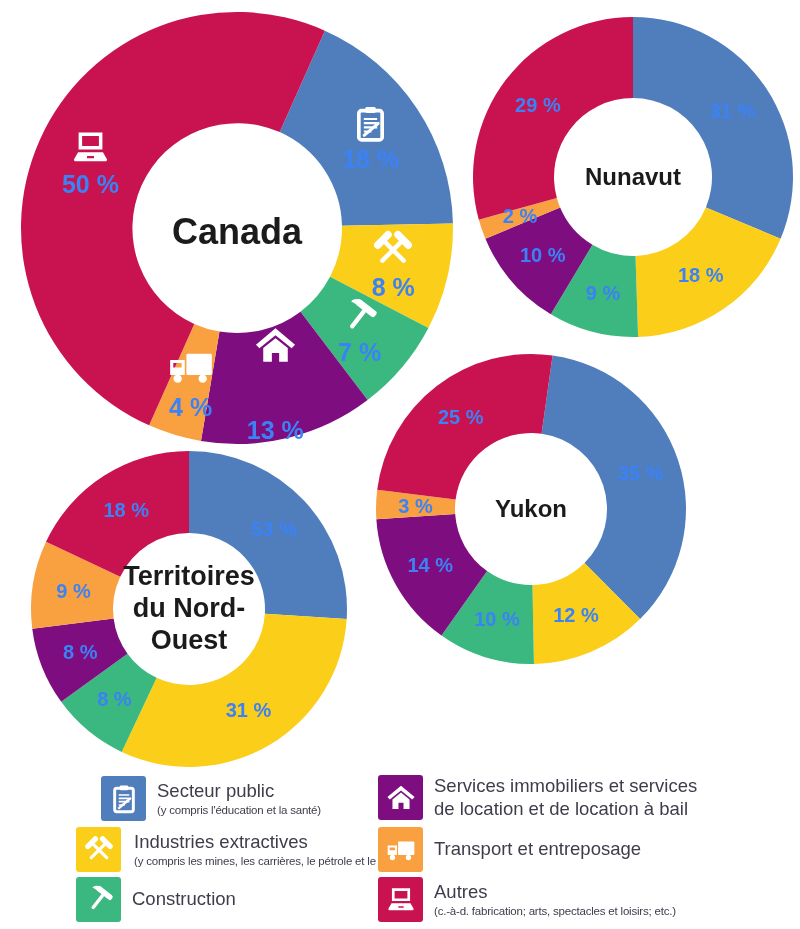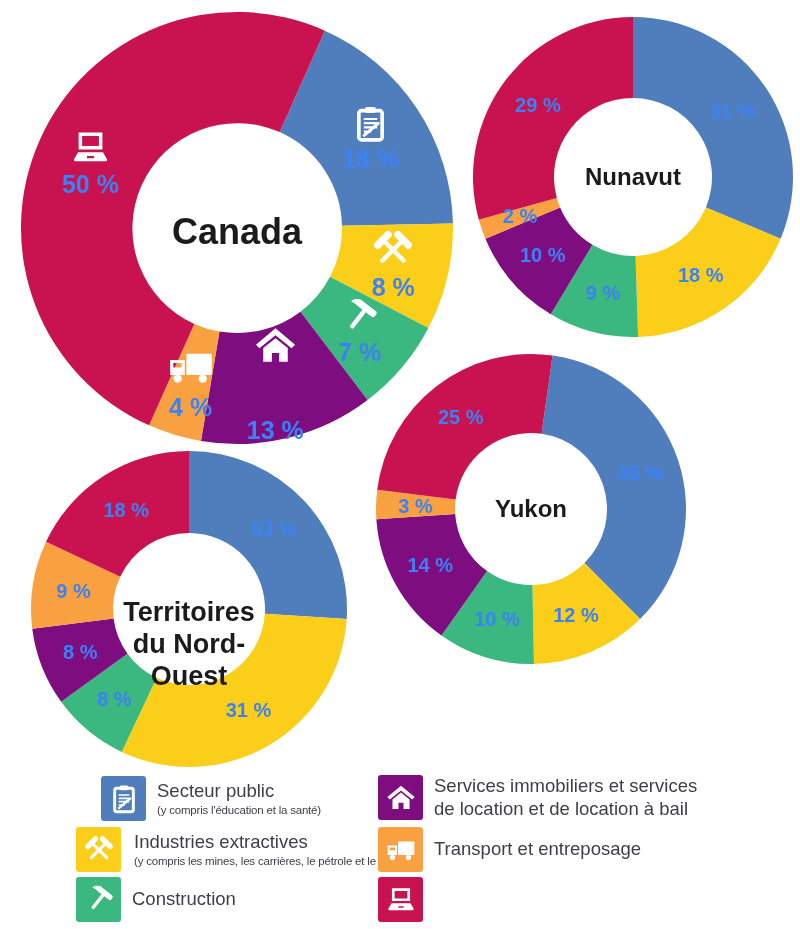--- a/index.html
+++ b/index.html
@@ -145,21 +145,21 @@
       <div class="pct" style="font-size: 20px; left: 460.761px; top: 417.312px;">25 %</div>
       <div class="donut-title" style="left: 531px; top: 509px; font-size: 24px; line-height: 1.15;">
         <div>Yukon</div>
       </div>
       <div class="pct" style="font-size: 20px; left: 274.289px; top: 528.908px;">53 %</div>
       <div class="pct" style="font-size: 20px; left: 248.558px; top: 709.707px;">31 %</div>
       <div class="pct" style="font-size: 20px; left: 114.421px; top: 699.15px;">8 %</div>
       <div class="pct" style="font-size: 20px; left: 80.2162px; top: 652.071px;">8 %</div>
       <div class="pct" style="font-size: 20px; left: 73.4405px; top: 590.697px;">9 %</div>
       <div class="pct" style="font-size: 20px; left: 126.308px; top: 510.214px;">18 %</div>
-      <div class="donut-title" style="left: 189px; top: 645px; font-size: 27px; line-height: 1.18;">
+      <div class="donut-title" style="left: 189px; top: 609px; font-size: 27px; line-height: 1.18;">
         <div>Territoires</div>
         <div>du Nord-</div>
         <div>Ouest</div>
       </div>
     </div>
   <div id="legend">
       <div class="legend-item" style="left: 76px; top: 776px; padding-left: 25px;">
         <div class="swatch" style="background: rgb(80, 126, 189);">
           <svg viewBox="0 0 24 24" width="32" height="32">
             <rect x="5" y="4" width="14" height="17.5" rx="1.6" fill="none" stroke="#fff" stroke-width="2.2"></rect>
@@ -248,15 +248,21 @@
       </div>
       <div class="legend-item" style="left: 378px; top: 877px;">
         <div class="swatch" style="background: rgb(200, 19, 80);">
           <svg viewBox="0 0 24 24" width="32" height="32">
             <g fill="#fff">
               <path fill-rule="evenodd" d="M5.2 3.2h13.6v9.6H5.2Zm2 2h9.6v5.6H7.2Z"></path>
               <path fill-rule="evenodd" d="M2.6 18.4l2.3-4h14.2l2.3 4a.9.9 0 0 1-.9 1.2H3.5a.9.9 0 0 1-.9-1.2ZM10 16.6h4v1.2h-4Z"></path>
             </g>
           </svg>
         </div>
+        <div class="legend-text">
+          <div class="legend-label">
+            <div>Autres</div>
+          </div>
+          <div class="legend-sublabel">(c.-à-d. fabrication; arts, spectacles et loisirs; etc.)</div>
+        </div>
       </div>
     </div>
 </div>
 
 </body></html>

